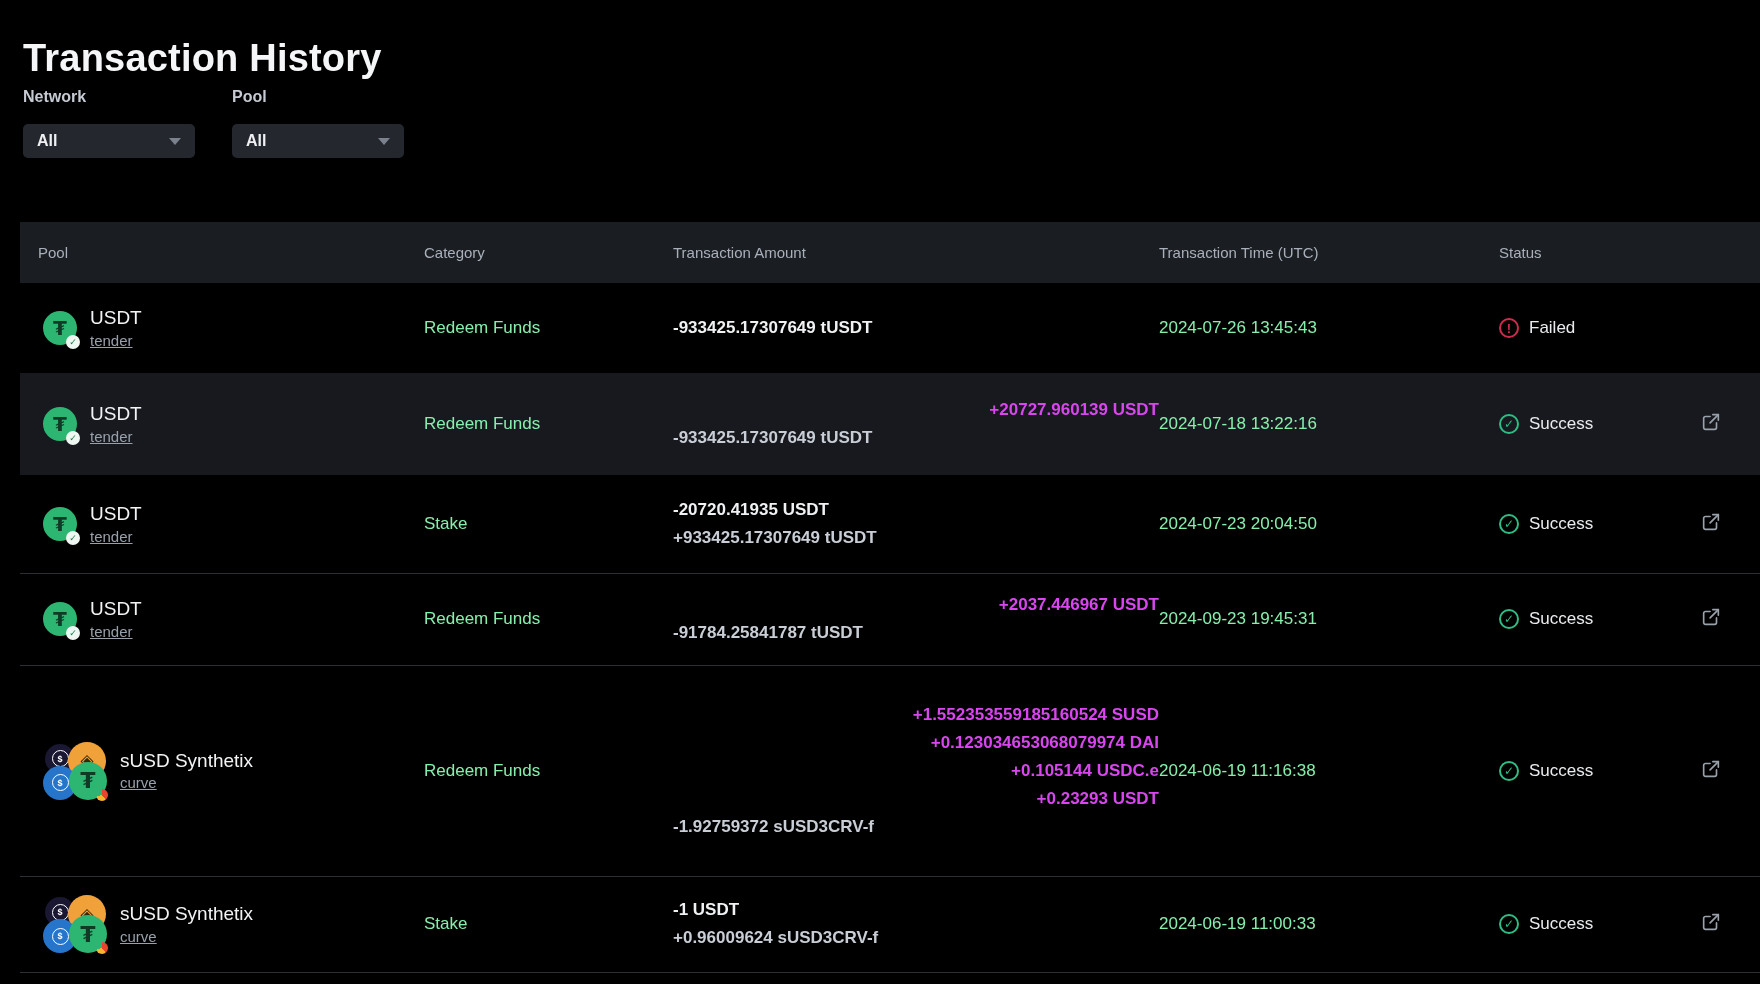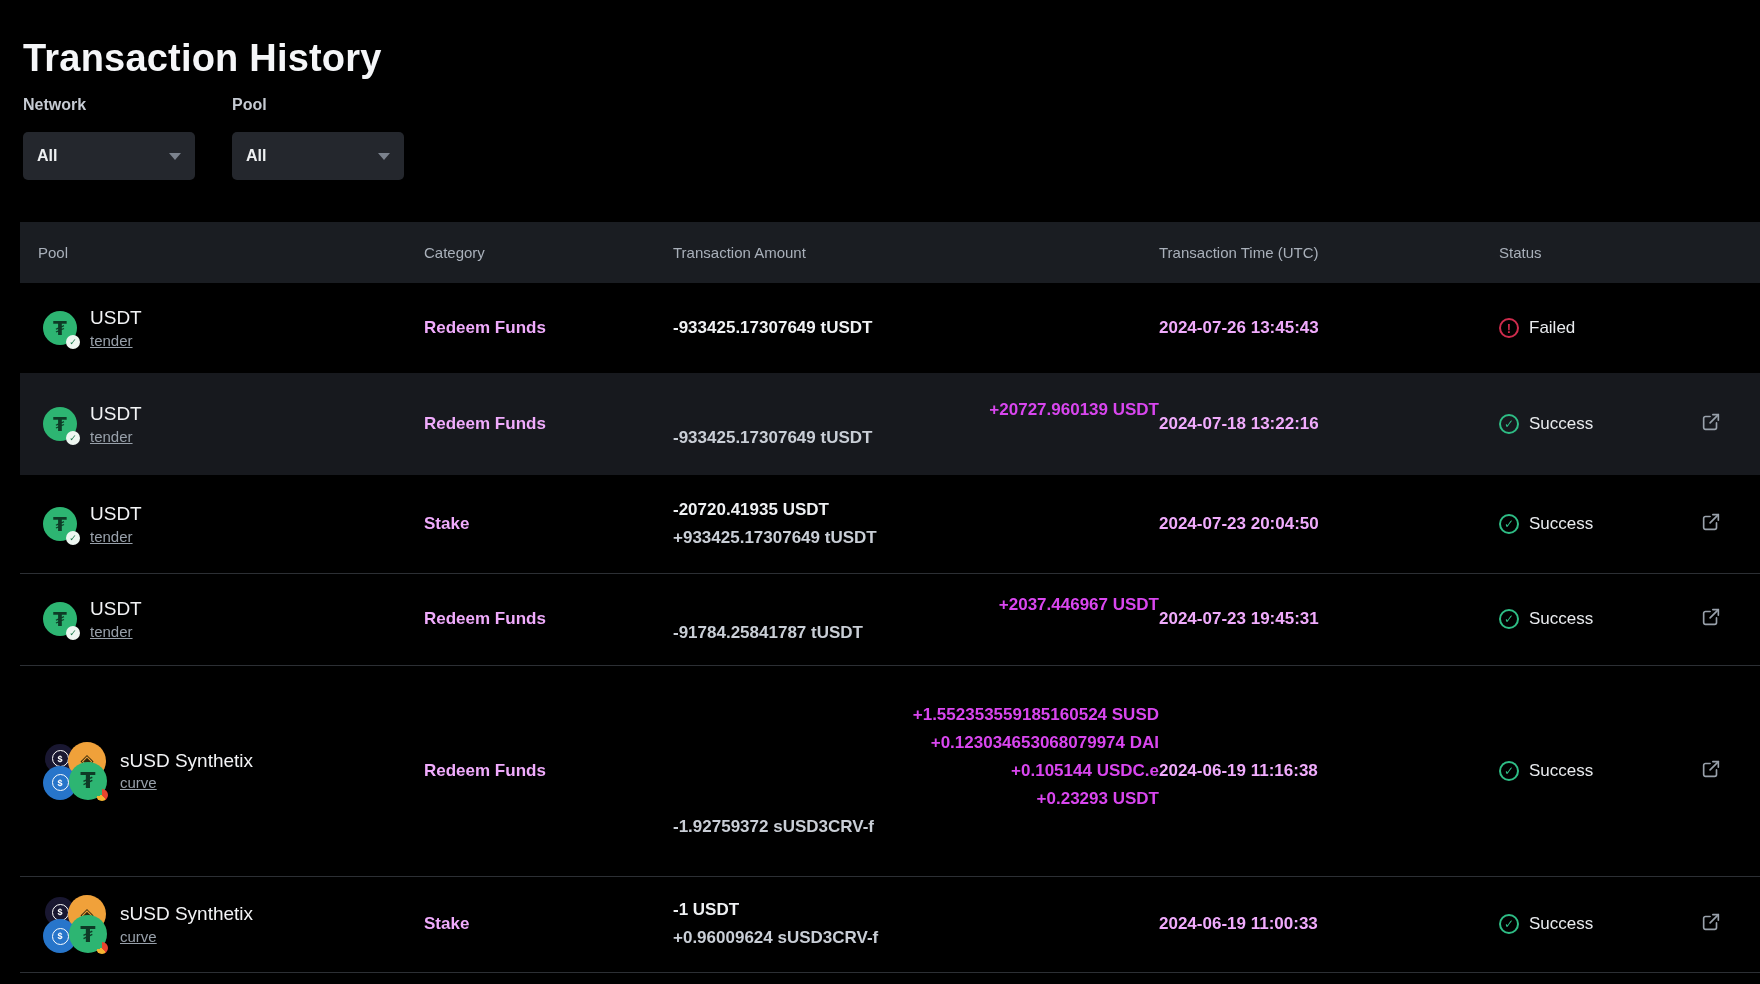--- a/index.html
+++ b/index.html
@@ -7,24 +7,24 @@
     width:1760px;height:984px;position:relative;overflow:hidden;
     background:#000;color:#eef0f2;
     font-family:"Liberation Sans","DejaVu Sans",sans-serif;
   }
   
   .page-title{
     position:absolute;left:23px;top:12px;
     font-size:38px;font-weight:700;color:#f5f6f8;letter-spacing:.2px;
   }
   
-  .filters{position:absolute;left:23px;top:96px;display:flex;gap:37px;}
+  .filters{position:absolute;left:23px;top:88px;display:flex;gap:37px;}
   .flabel{font-size:16px;font-weight:700;color:#c6cbd3;margin-bottom:18px;}
   .fselect{
-    width:172px;height:48px;box-sizing:border-box;background:#24272d;border-radius:5px;
+    width:172px;height:34px;box-sizing:border-box;background:#24272d;border-radius:5px;
     display:flex;align-items:center;justify-content:space-between;padding:0 14px;cursor:pointer;
   }
   .fvalue{font-size:16px;font-weight:700;color:#eef0f2;}
   .caret{width:0;height:0;border-left:6px solid transparent;border-right:6px solid transparent;border-top:7px solid #7b828d;}
   
   .tx-table{
     position:absolute;left:20px;top:222px;width:1740px;
     border-collapse:collapse;table-layout:fixed;
   }
   .tx-table th{
@@ -54,21 +54,21 @@
   .cc.navy{left:2px;top:2px;width:30px;height:30px;background:#191731;z-index:1;}
   .cc.amber{left:25px;top:0;width:38px;height:38px;background:#f0a13a;color:#33280c;font-size:17px;z-index:2;}
   .cc.blue{left:0;top:24px;width:34px;height:34px;background:#2775ca;z-index:3;}
   .cc.green{left:26px;top:20px;width:38px;height:38px;background:#2db572;color:#0e3a26;
     font-weight:700;font-size:22px;z-index:4;font-family:"DejaVu Sans",sans-serif;}
   .ring{font-style:normal;width:15px;height:15px;border:1.5px solid #fff;border-radius:50%;
     color:#fff;font-size:9px;font-weight:700;display:flex;align-items:center;justify-content:center;}
   .mini{position:absolute;right:-1px;bottom:-1px;width:12px;height:12px;border-radius:50%;
     background:conic-gradient(#e8452e 0 40%,#f5b431 40% 70%,#2db572 70% 100%);}
   
-  .c-cat,.c-time{font-size:17px;font-weight:700;color:#f0abfc;}
+  .c-cat,.c-time{font-size:17px;font-weight:400;color:#86efac;}
   .amt{font-size:17px;font-weight:700;line-height:28px;}
   .amt-green{color:#d946ef;text-align:right;}
   .amt-white{color:#eff1f3;}
   .amt-gray{color:#c9ced6;font-weight:600;}
   .scell{display:flex;align-items:center;}
   .sic{width:20px;height:20px;border-radius:50%;border:2px solid;box-sizing:border-box;
     display:flex;align-items:center;justify-content:center;font-size:12px;font-weight:700;
     margin-right:10px;flex:none;line-height:1;}
   .sic.failed{border-color:#cf2c4d;color:#cf2c4d;font-size:13px;}
   .sic.success{border-color:#2ebd85;color:#2ebd85;}
@@ -220,21 +220,21 @@
               <div class="pname">USDT</div>
               <div class="psub">tender</div>
             </div>
           </div>
         </td>
         <td class="c-cat">Redeem Funds</td>
         <td class="c-amt">
           <div class="amt amt-green">+2037.446967 USDT</div>
           <div class="amt amt-gray">-91784.25841787 tUSDT</div>
         </td>
-        <td class="c-time">2024-07-23 19:45:31</td>
+        <td class="c-time">2024-09-23 19:45:31</td>
         <td>
           <div class="scell">
             <span class="sic success">✓</span>
             <span class="stxt">Success</span>
           </div>
         </td>
         <td class="c-link"><span class="linkbtn">
             <svg width="22" height="22" viewBox="0 0 24 24" fill="none" stroke="#99a1ab" stroke-width="1.8" stroke-linecap="round" stroke-linejoin="round">
               <path d="M18 13v5a2 2 0 0 1-2 2H6a2 2 0 0 1-2-2V8a2 2 0 0 1 2-2h5"></path>
               <path d="M14 4h6v6"></path>

